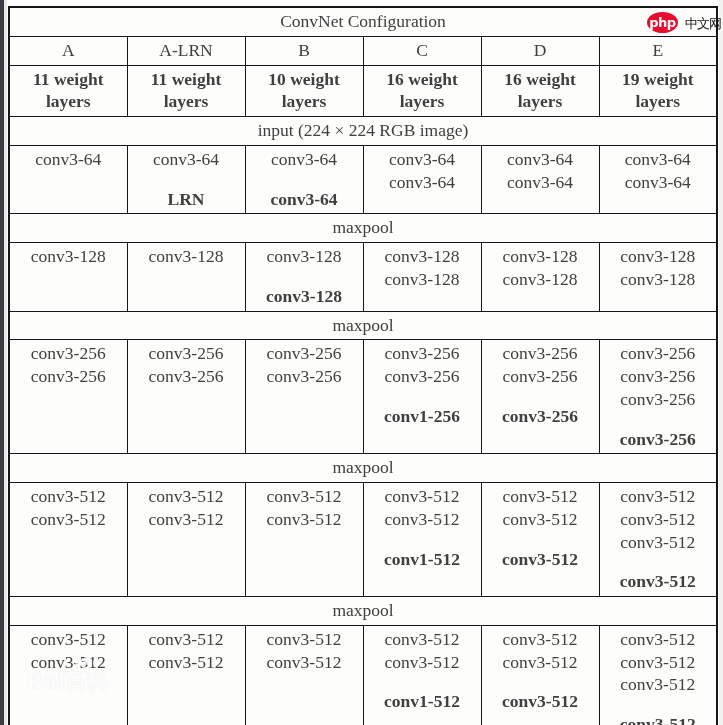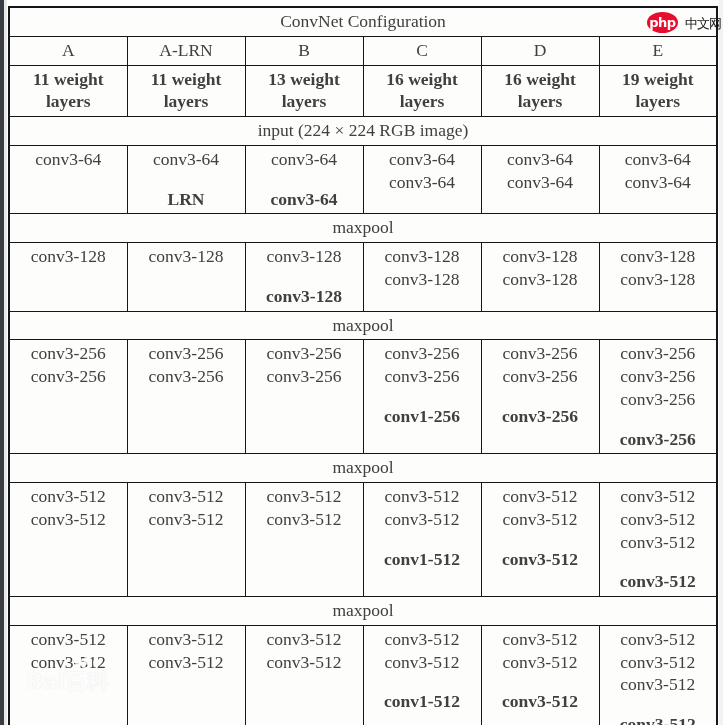--- a/index.html
+++ b/index.html
@@ -208,21 +208,21 @@
         <tr>
           <td class="layers thick-bottom">
             <span style="display: block;">11 weight</span>
             <span style="display: block;">layers</span>
           </td>
           <td class="layers thick-bottom">
             <span style="display: block;">11 weight</span>
             <span style="display: block;">layers</span>
           </td>
           <td class="layers thick-bottom">
-            <span style="display: block;">13 weight</span>
+            <span style="display: block;">10 weight</span>
             <span style="display: block;">layers</span>
           </td>
           <td class="layers thick-bottom">
             <span style="display: block;">16 weight</span>
             <span style="display: block;">layers</span>
           </td>
           <td class="layers thick-bottom">
             <span style="display: block;">16 weight</span>
             <span style="display: block;">layers</span>
           </td>

